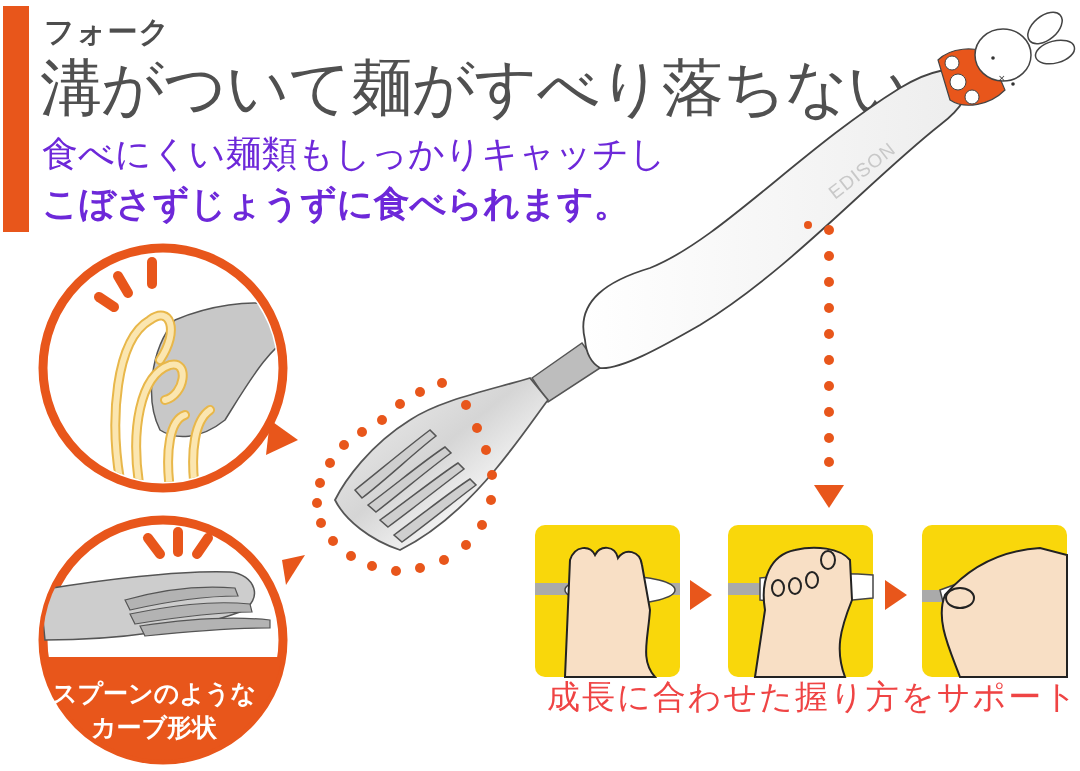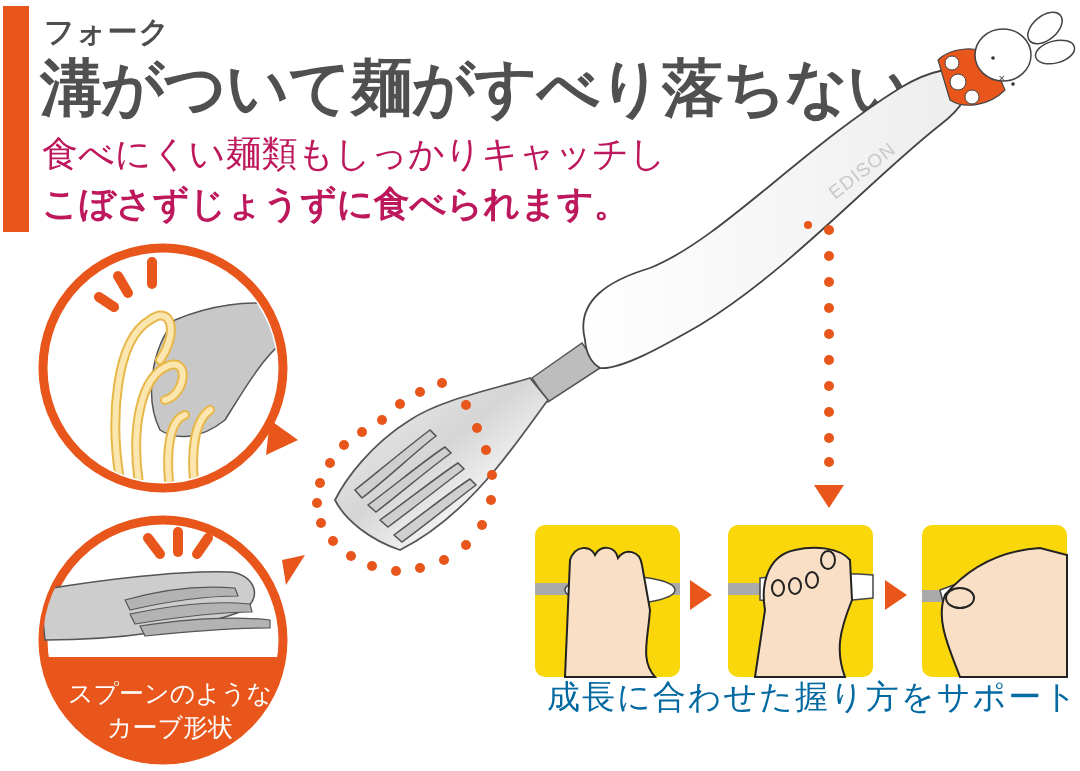--- a/index.html
+++ b/index.html
@@ -1,26 +1,26 @@
 <!DOCTYPE html>
 <html><head>
 <meta charset="utf-8">
 <style>
   html, body { margin: 0; padding: 0; background: #ffffff; }
   body { width: 1080px; height: 771px; position: relative; overflow: hidden;
          font-family: "DejaVu Sans", "Liberation Sans", sans-serif; color: #4a4a4a; }
   .accent-bar { position: absolute; left: 3px; top: 6px; width: 26px; height: 226px; background: #e8561b; }
   .label { position: absolute; left: 44px; top: 4px; font-size: 30px; font-weight: bold; color: #4d4d4d; letter-spacing: 1px; margin-top: 8px; }
-  .headline { position: absolute; left: 40px; top: 46px; font-size: 62px; font-weight: bold; color: #505050; letter-spacing: -1px; white-space: nowrap; }
-  .sub { position: absolute; left: 42px; font-size: 36px; color: #be185d; white-space: nowrap; }
+  .headline { position: absolute; left: 40px; top: 46px; font-size: 62px; font-weight: normal; color: #505050; letter-spacing: -1px; white-space: nowrap; }
+  .sub { position: absolute; left: 42px; font-size: 36px; color: #6d28d9; white-space: nowrap; }
   .sub.l1 { top: 130px; }
   .sub.l2 { top: 180px; font-weight: bold; }
   .art { position: absolute; left: 0; top: 0; }
-  .badge-text { position: absolute; left: 60px; width: 220px; text-align: center; color: #ffffff; font-weight: normal; font-size: 25px; line-height: 36px; }
-  .steps-caption { position: absolute; left: 547px; top: 675px; font-size: 33px; color: #0369a1; letter-spacing: 2px; white-space: nowrap; }
+  .badge-text { position: absolute; left: 44px; width: 220px; text-align: center; color: #ffffff; font-weight: bold; font-size: 25px; line-height: 36px; }
+  .steps-caption { position: absolute; left: 547px; top: 675px; font-size: 33px; color: #ef4444; letter-spacing: 2px; white-space: nowrap; }
 </style>
 </head>
 <body>
 
 <div class="accent-bar"></div>
 <div class="label">フォーク</div>
 <div class="headline">溝がついて麺がすべり落ちない</div>
 <div class="sub l1">食べにくい麺類もしっかりキャッチし</div>
 <div class="sub l2">こぼさずじょうずに食べられます。</div>
 

